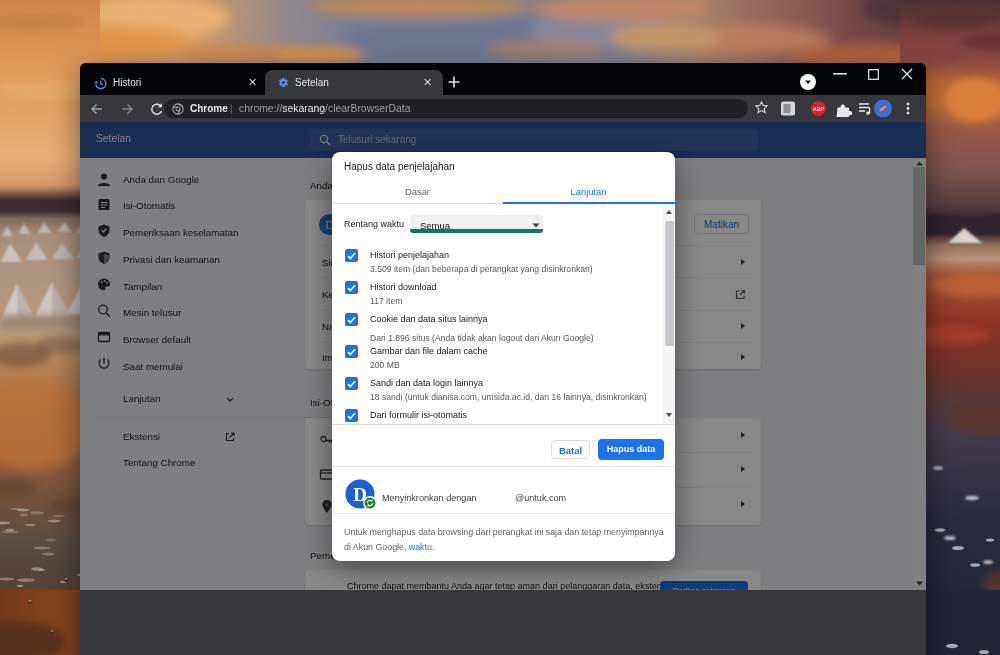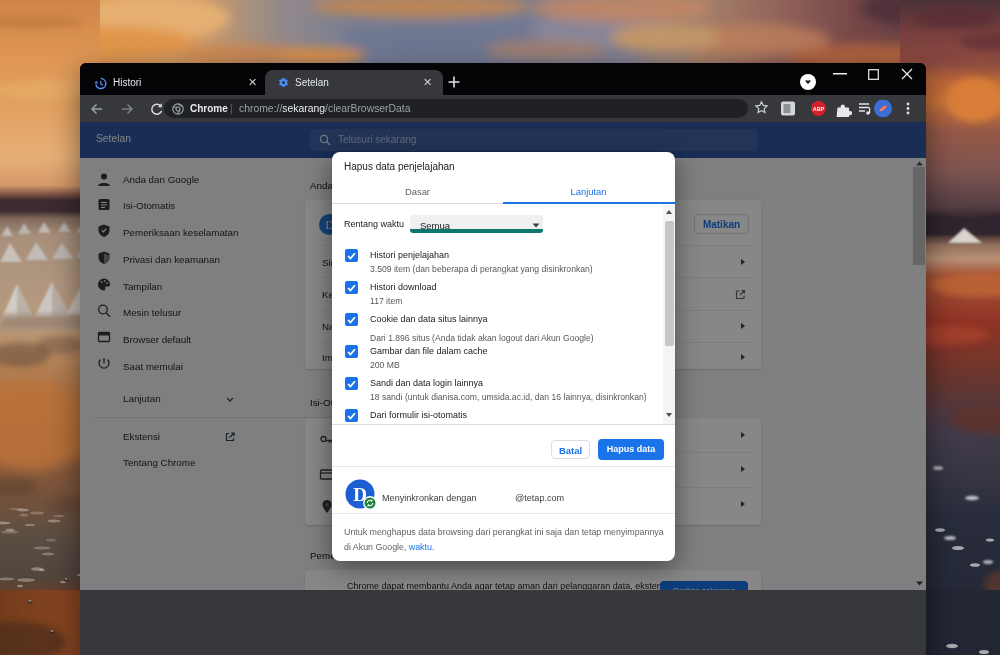--- a/index.html
+++ b/index.html
@@ -522,21 +522,21 @@
   <div class="navitem" style="top:335px">Tentang Chrome</div>
 
   <div class="seclabel" style="top:58px">Anda dan Google</div>
   <div class="card" style="top:78px;height:169px">
     <circle></circle>
     <svg class="abs" style="left:14px;top:14px" width="21" height="21">
             <circle cx="10.5" cy="10.5" r="10.5" fill="#2a7de1"></circle>
             <text x="10.5" y="15" font-size="12" text-anchor="middle" fill="#fff" font-family="Liberation Serif">D</text>
           </svg>
     <div class="rowtxt" style="top:15px;font-weight:bold">&nbsp;</div>
-    <div class="btn" style="left:389px;top:14px;width:55px;height:20px;line-height:20px;border:1px solid #dadce0;color:#1a73e8;font-weight:bold">Matikan</div>
+    <div class="btn" style="left:389px;top:14px;width:55px;height:20px;line-height:20px;border:1px solid #dadce0;color:#1a73e8;font-weight:normal">Matikan</div>
     <div class="rline" style="top:45px"></div>
     <div class="rowtxt" style="top:57px">Sinkronisasi dan Layanan Google</div>
     <div class="chev" style="top:59px"></div>
     <div class="rline" style="top:77px"></div>
     <div class="rowtxt" style="top:89px">Kelola Akun Google Anda</div>
     <svg class="abs" style="left:430px;top:89px" width="11" height="11" viewBox="0 0 11 11">
             <path d="M4.5 2 H1.5 V9.5 H9 V6.5 M6.5 1.5 H9.5 V4.5 M9.5 1.5 L5 6" stroke="#5f6368" stroke-width="1.2" fill="none"></path>
           </svg>
     <div class="rline" style="top:110px"></div>
     <div class="rowtxt" style="top:121px">Nama dan gambar profil Chrome</div>
@@ -653,20 +653,20 @@
     <div style="position:absolute;left:0;top:314px;width:343px;height:1px;background:#e4e6e8"></div>
 
     <svg class="abs" style="left:13px;top:327px" width="44" height="32" viewBox="0 0 44 32">
       <circle cx="15" cy="15" r="14.5" fill="#1d5fd0"></circle>
       <text x="15" y="21.5" font-size="19" font-weight="bold" text-anchor="middle" fill="#fff" font-family="Liberation Serif">D</text>
       <circle cx="25" cy="24" r="6.2" fill="#1b8539" stroke="#fff" stroke-width="1.4"></circle>
       <path d="M22.2 24 a2.8 2.8 0 0 1 4.7-2 M27.8 24 a2.8 2.8 0 0 1-4.7 2" stroke="#fff" stroke-width="1.1" fill="none"></path>
       <path d="M27.2 20.6 l-.2 1.6 -1.5-.4 M22.8 27.4 l.2-1.6 1.5.4" stroke="#fff" stroke-width="1" fill="none"></path>
     </svg>
     <div style="position:absolute;left:50px;top:341px;font-size:9.1px;color:#3c4043">Menyinkronkan dengan</div>
-    <div style="position:absolute;left:183px;top:341px;font-size:9.1px;color:#3c4043">@tetap.com</div>
+    <div style="position:absolute;left:183px;top:341px;font-size:9.1px;color:#3c4043">@untuk.com</div>
 
     <div style="position:absolute;left:0;top:361px;width:343px;height:1px;background:#e4e6e8"></div>
     <div style="position:absolute;left:12px;top:373px;width:330px;font-size:8.9px;line-height:14.5px;color:#5f6368;letter-spacing:-.02px;white-space:nowrap">Untuk menghapus data browsing dari perangkat ini saja dan tetap menyimpannya<br>di Akun Google, <span style="color:#1a73e8">waktu</span>.</div>
   </div>
  </div>
 </div>
 
 </div>
 </body></html>

